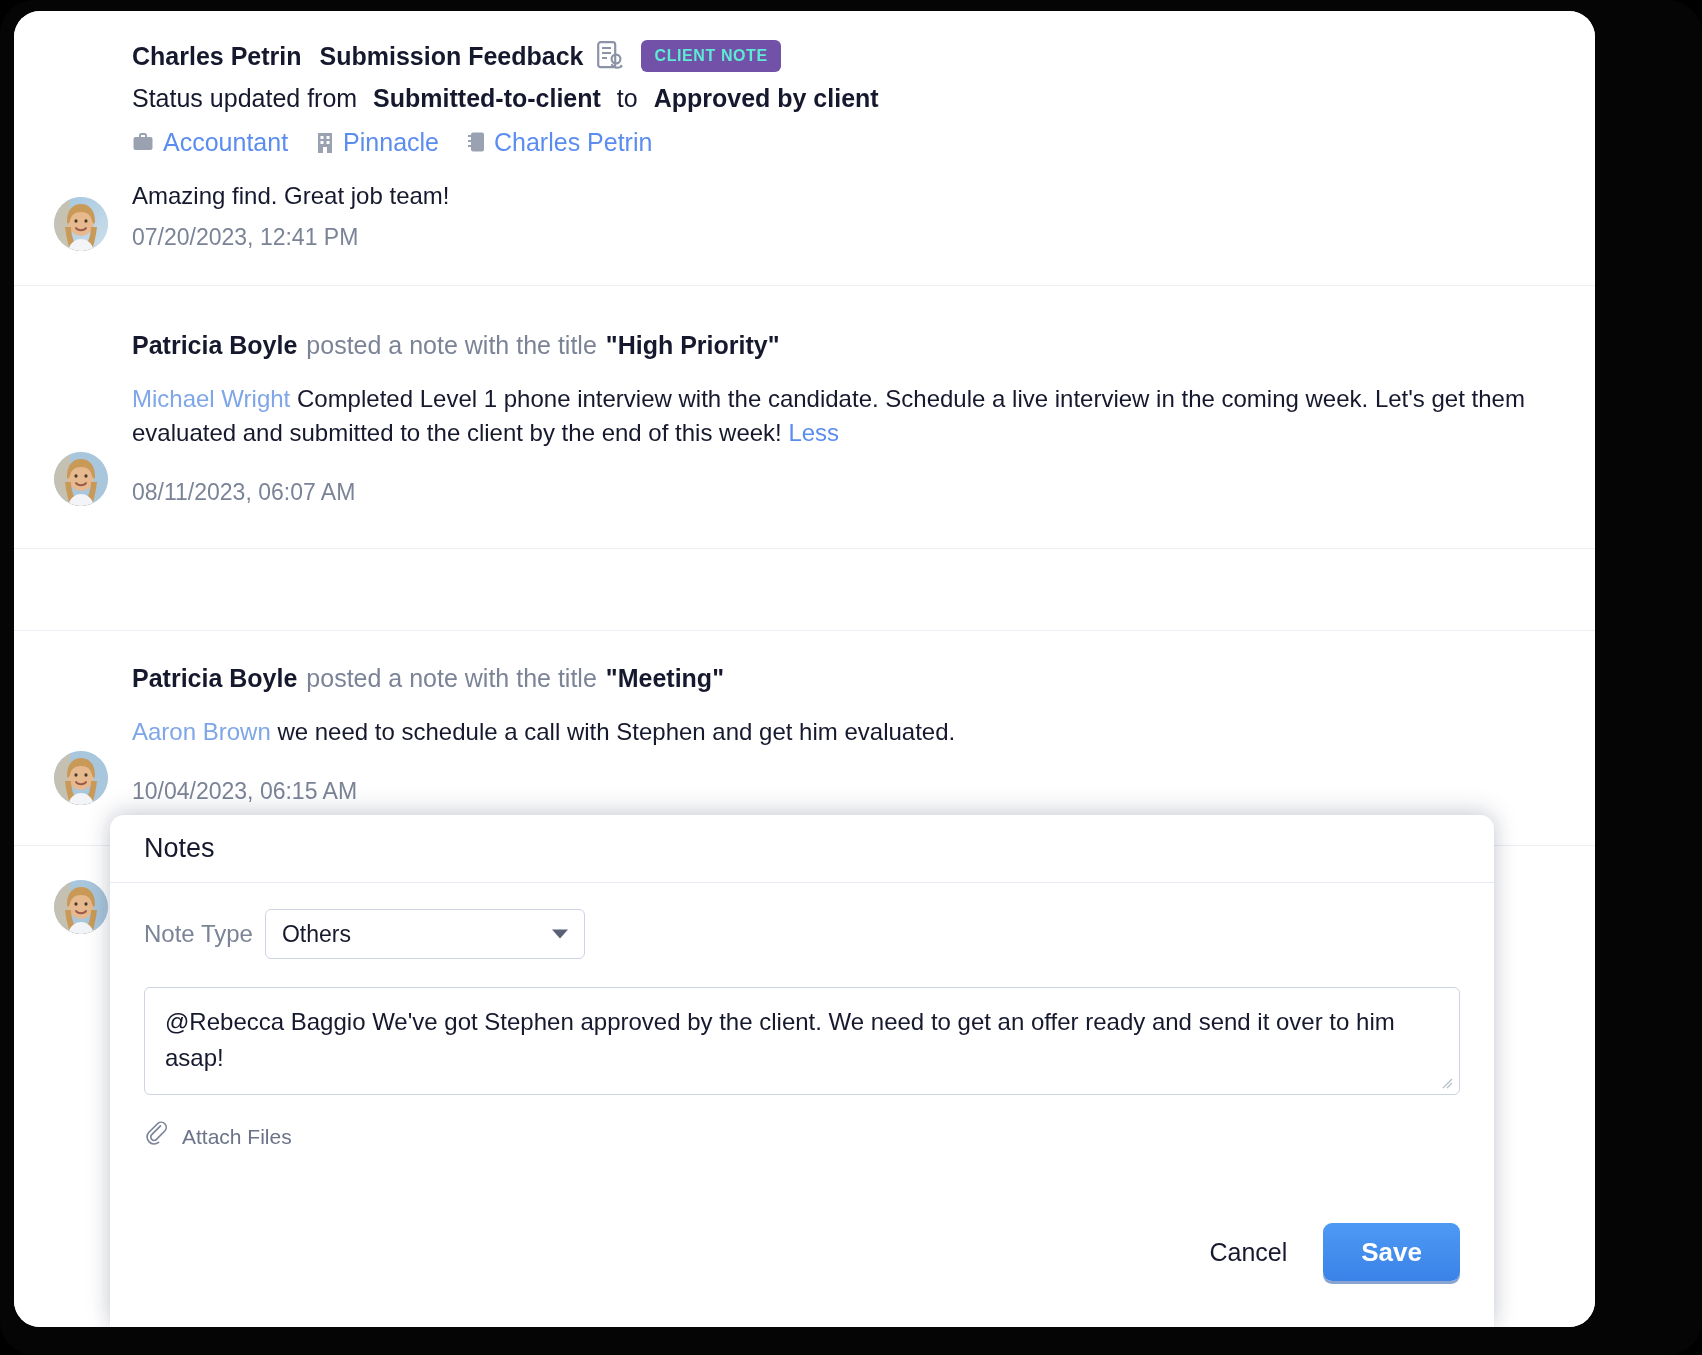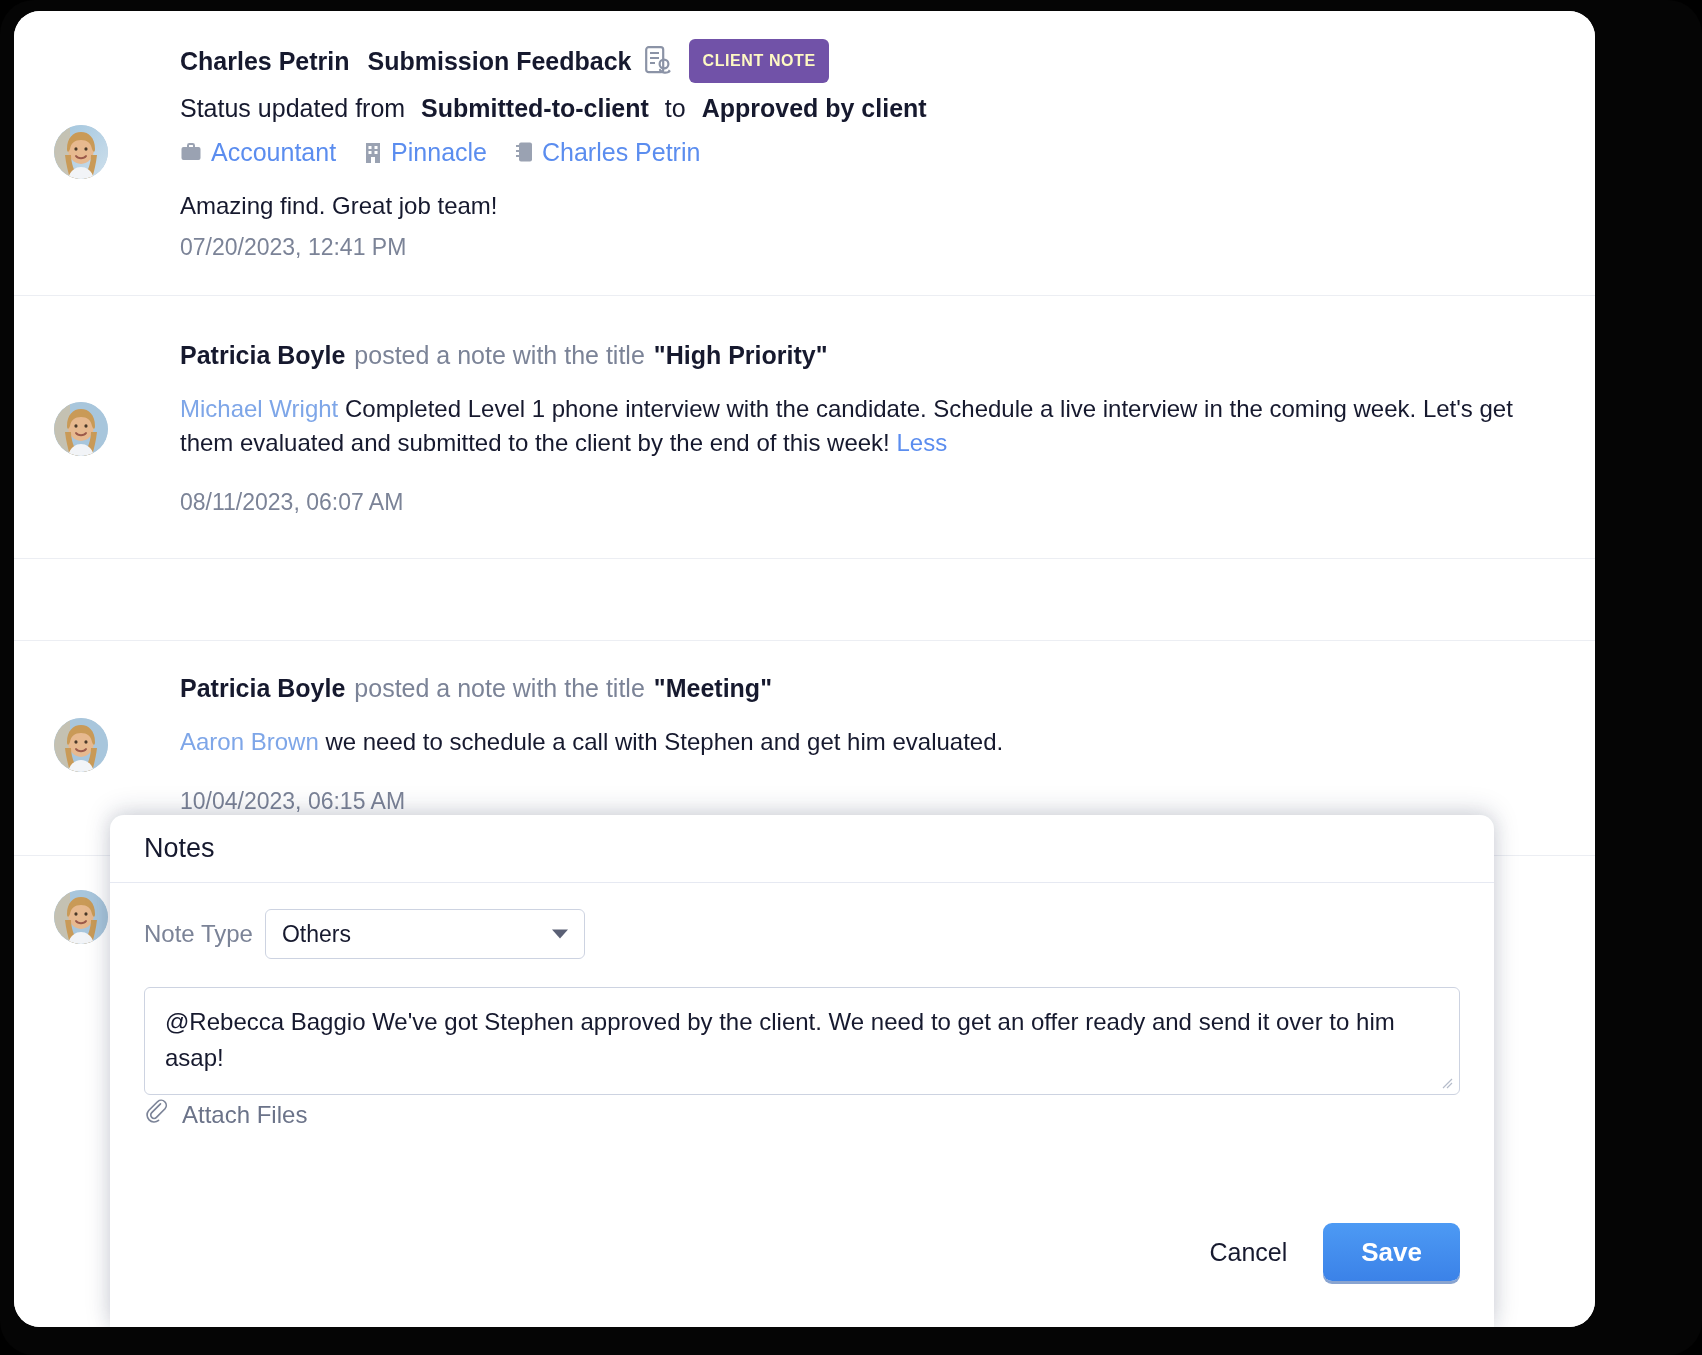--- a/index.html
+++ b/index.html
@@ -37,22 +37,21 @@
     width: 1581px;
     height: 1316px;
     background: #ffffff;
   }
 
   .entry {
     position: relative;
     padding: 26px 40px 30px 40px;
     border-bottom: 1px solid #eceef3;
     display: flex;
-    align-items: center;
-    gap: 48px;
+    align-items: flex-end;
   }
 
   .avatar {
     flex: 0 0 auto;
     width: 54px; height: 54px;
     border-radius: 50%;
     margin-right: 24px;
     margin-top: 4px;
     overflow: hidden;
     position: relative;
@@ -89,25 +88,25 @@
     align-items: center;
     margin-left: 14px;
     margin-right: 4px;
     vertical-align: middle;
   }
 
   .badge {
     display: inline-flex;
     align-items: center;
     justify-content: center;
-    height: 44px;
+    height: 32px;
     padding: 0 13px;
     border-radius: 6px;
     background: #7152a8;
-    color: #fef9c3;
+    color: #5eead4;
     font-size: 16px;
     font-weight: 700;
     letter-spacing: 0.6px;
     margin-left: 12px;
     white-space: nowrap;
   }
 
   .links-row {
     display: flex;
     align-items: center;
@@ -221,22 +220,23 @@
     position: absolute;
     right: 3px; bottom: 3px;
     width: 14px; height: 14px;
     pointer-events: none;
   }
 
   .attach {
     display: inline-flex;
     align-items: center;
     gap: 12px;
+    margin-top: 22px;
     color: #6b7389;
-    font-size: 24px;
+    font-size: 21px;
     cursor: pointer;
   }
 
   .modal-footer {
     position: absolute;
     right: 34px;
     bottom: 46px;
     display: flex;
     align-items: center;
     gap: 18px;

